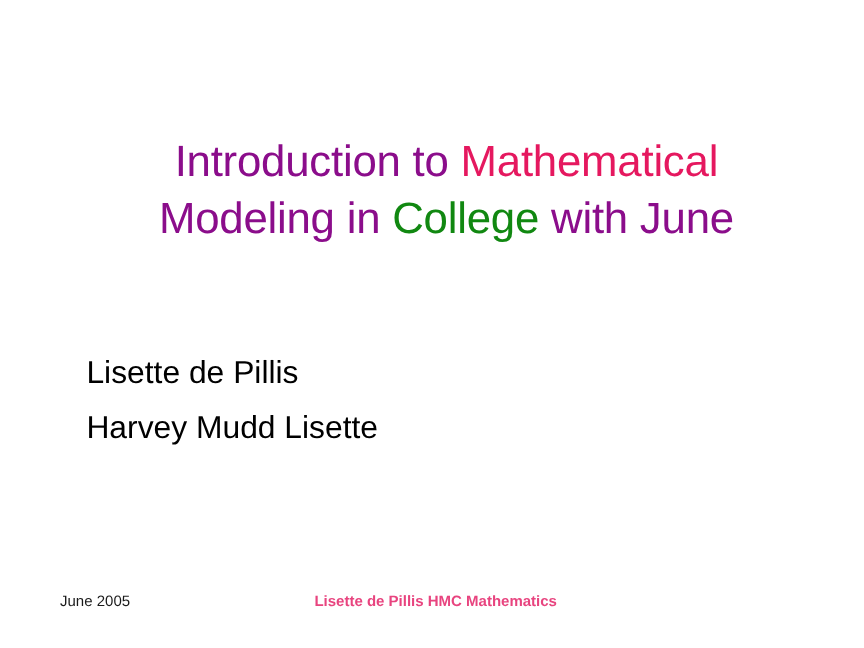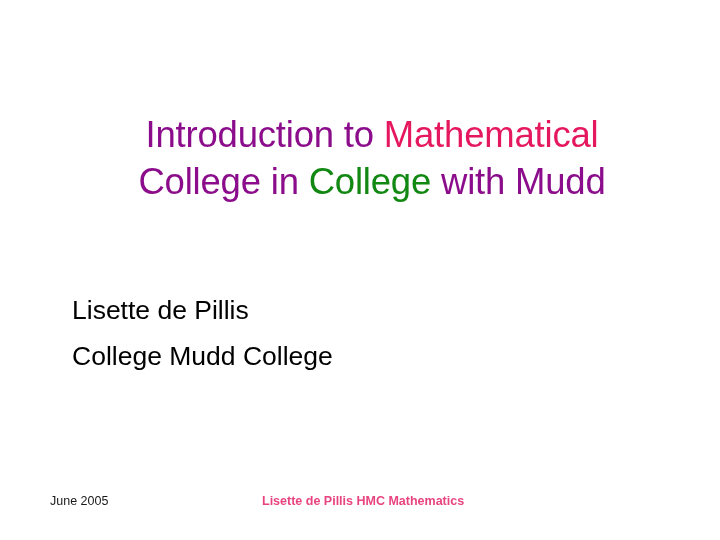--- a/index.html
+++ b/index.html
@@ -86,26 +86,26 @@
     white-space: nowrap;
   }
 </style>
 </head>
 <body>
 
 <div id="slide">
 
   <div id="title-block">
     <div class="title-line"><span class="t-purple">Introduction to </span><span class="t-crimson">Mathematical</span></div>
-    <div class="title-line"><span class="t-purple">College in </span><span class="t-green">College</span><span class="t-purple"> with Mudd</span></div>
+    <div class="title-line"><span class="t-purple">Modeling in </span><span class="t-green">College</span><span class="t-purple"> with June</span></div>
   </div>
 
   <div id="body-block">
     <div class="body-line">Lisette de Pillis</div>
-    <div class="body-line">College Mudd College</div>
+    <div class="body-line">Harvey Mudd Lisette</div>
   </div>
 
   <div id="footer">
     <div id="footer-date">June 2005</div>
     <div id="footer-credit">Lisette de Pillis HMC Mathematics</div>
   </div>
 
 </div>
 
 </body></html>

